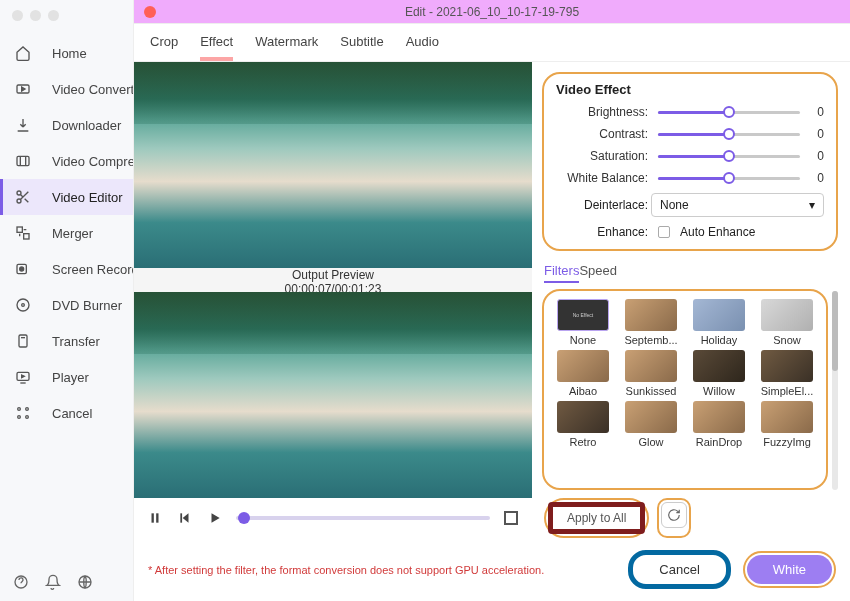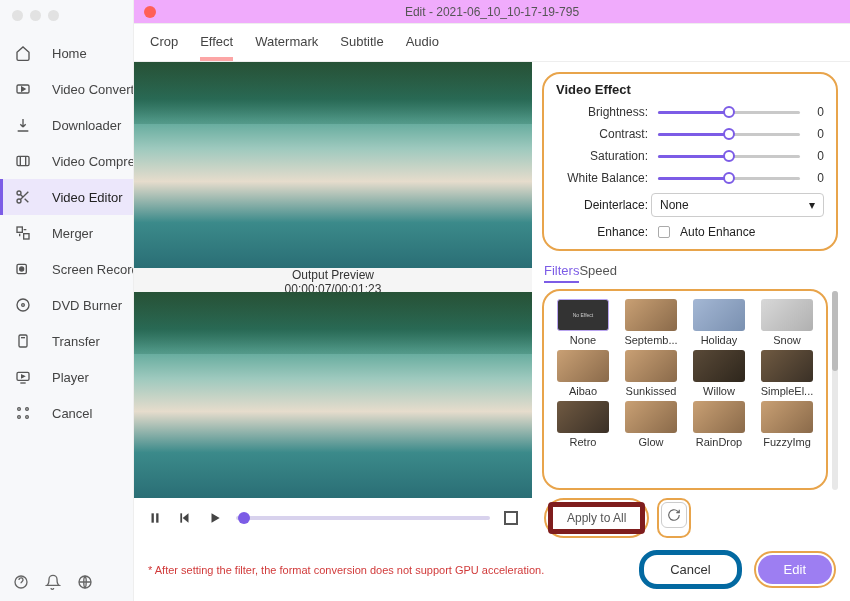--- a/index.html
+++ b/index.html
@@ -384,15 +384,15 @@
               </svg>
             </div>
           </div>
       </div>
     </div>
   </div>
 
   <div class="footer">
     <div class="footnote"><span>*</span> <span>After setting the filter, the format conversion does not support GPU acceleration.</span></div>
     <button class="btn btn-cancel">Cancel</button>
-    <span class="save-wrap"><button class="btn btn-save">Edit</button></span>
+    <span class="save-wrap"><button class="btn btn-save">White</button></span>
   </div>
 </div>
 
 </body></html>

